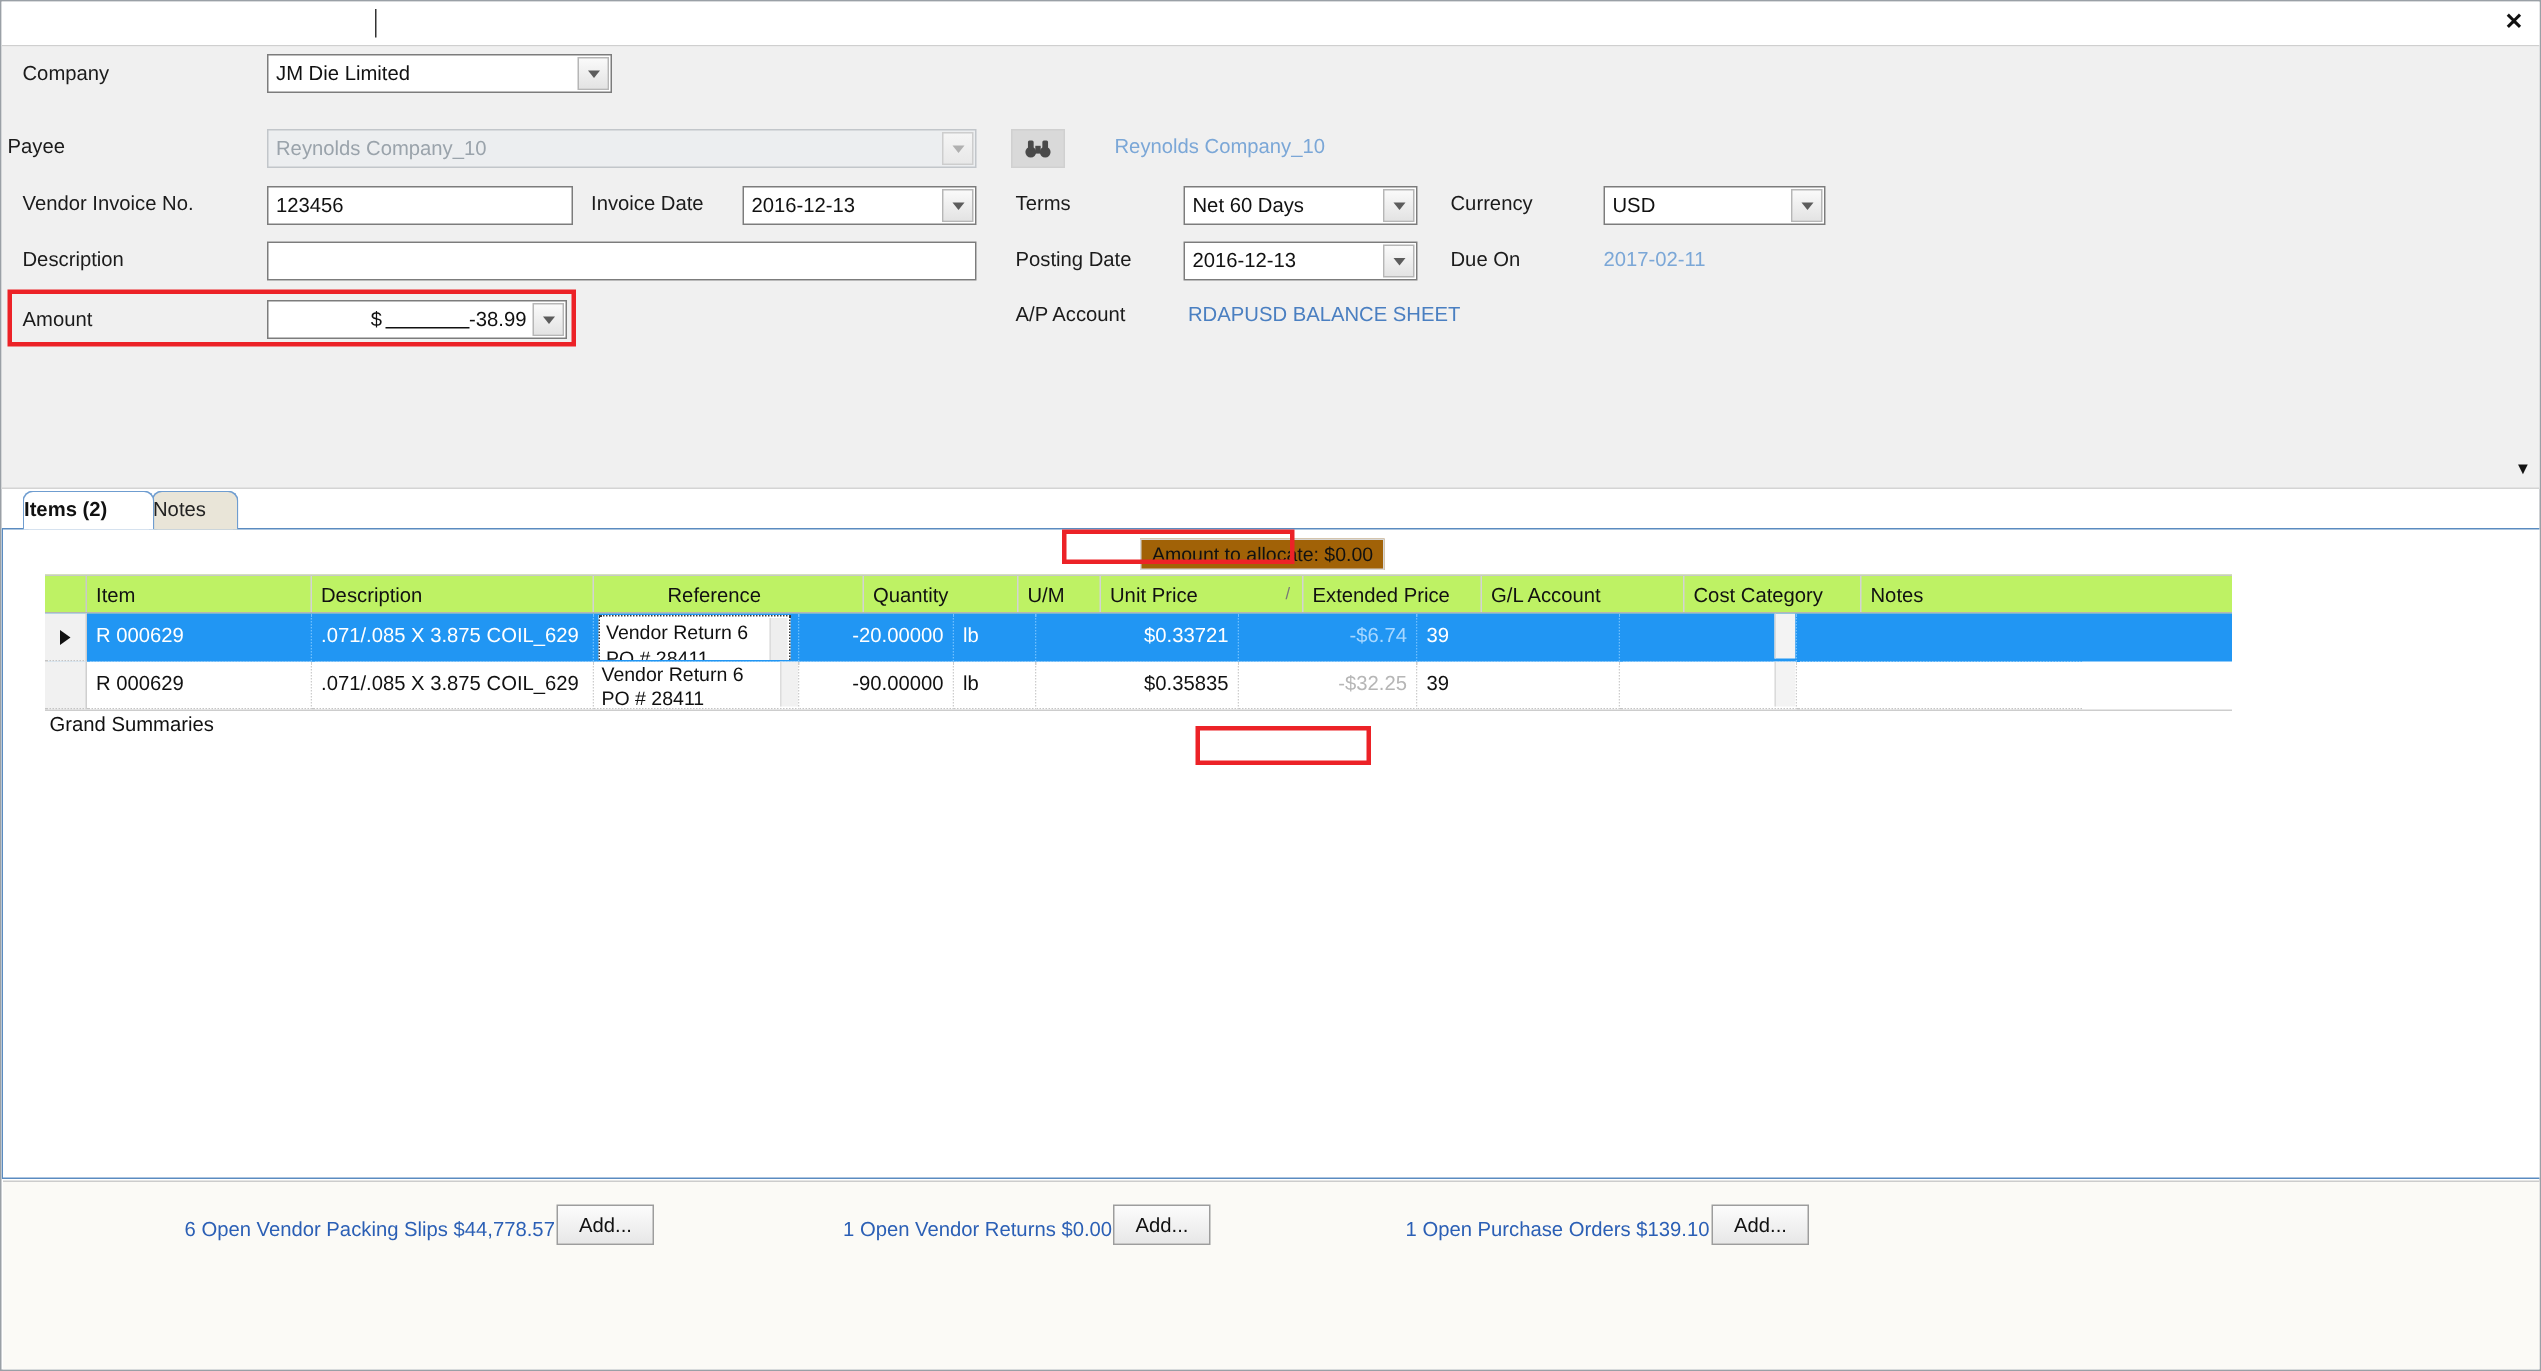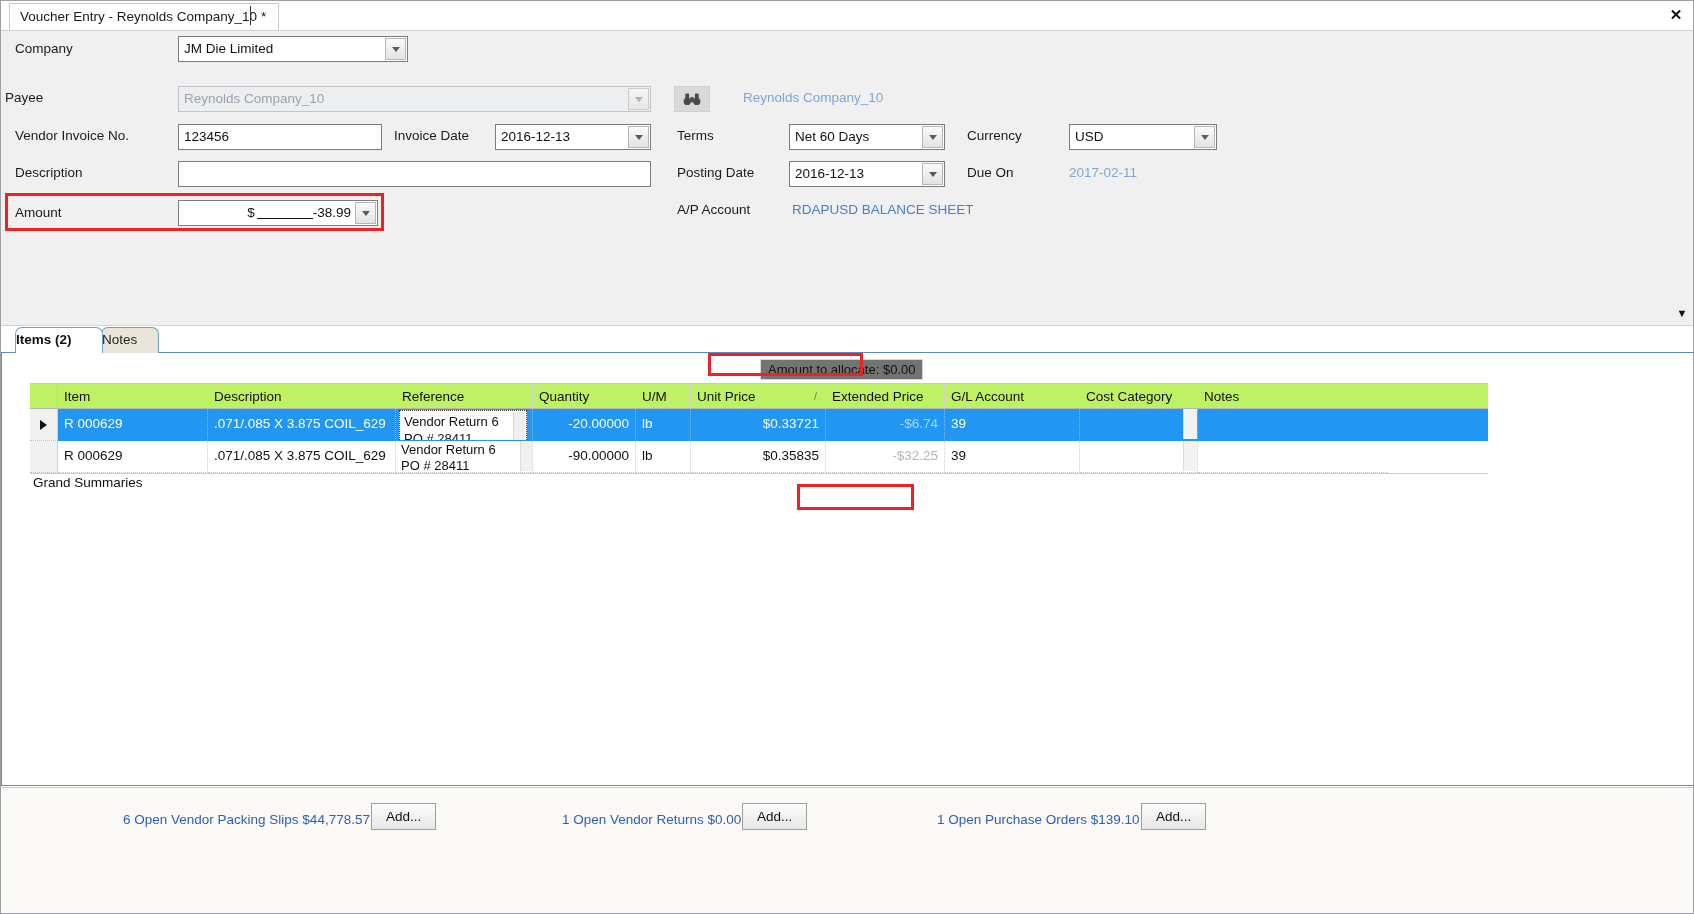--- a/index.html
+++ b/index.html
@@ -207,21 +207,21 @@
     width: 1694px; height: 434px;
     background: #ffffff;
     border: 1px solid #5a8bc0;
   }
 
   .allocate-note {
     position: absolute;
     left: 758px; top: 6px;
     font-size: 13px;
     color: #111;
-    background: #737373;
+    background: #a16207;
     border: 1px solid #d7d7d7;
     padding: 2px 7px;
     white-space: nowrap;
   }
 
   
   .grid {
     position: absolute;
     left: 28px; top: 30px;
     width: 1458px;
@@ -375,23 +375,20 @@
     cursor: pointer;
     white-space: nowrap;
   }
 </style>
 </head>
 <body>
 
 <div id="app">
 
   <div class="titlebar">
-    <div class="doctab">
-      <span>Voucher Entry - Reynolds Company_10 *</span>
-    </div>
     <div class="doctab-caret"></div>
     <div class="win-close">✕</div>
   </div>
 
   <div class="header-panel">
 
     <div class="lbl" style="left:14px; top:10px;">Company</div>
     <div class="combo" style="left:177px; top:5px; width:230px;">
       <span class="cval">JM Die Limited</span>
       <span class="cbtn">
@@ -488,21 +485,21 @@
   <div class="grid-panel">
 
     <div class="allocate-note">Amount to allocate: $0.00</div>
 
     <div class="grid">
 
       <div class="grow ghead">
         <div class="gh" style="width:28px; min-width:28px; border-right:1px solid #c9c9c9;"></div>
         <div class="gh" style="width:150px; min-width:150px;">Item</div>
         <div class="gh" style="width:188px; min-width:188px;">Description</div>
-        <div class="gh" style="width:137px; min-width:137px;">Reference</div>
+        <div class="gh" style="width:137px; min-width:137px;margin-left:43px;">Reference</div>
         <div class="gh" style="width:103px; min-width:103px;">Quantity</div>
         <div class="gh" style="width:55px; min-width:55px;">U/M</div>
         <div class="gh" style="width:135px; min-width:135px;">
           <span>Unit Price</span>
           <span class="sortmark">/</span>
         </div>
         <div class="gh" style="width:119px; min-width:119px;">Extended Price</div>
         <div class="gh" style="width:135px; min-width:135px;">G/L Account</div>
         <div class="gh" style="width:118px; min-width:118px;">Cost Category</div>
         <div class="gh" style="width:190px; min-width:190px; border-right:none;">Notes</div>

